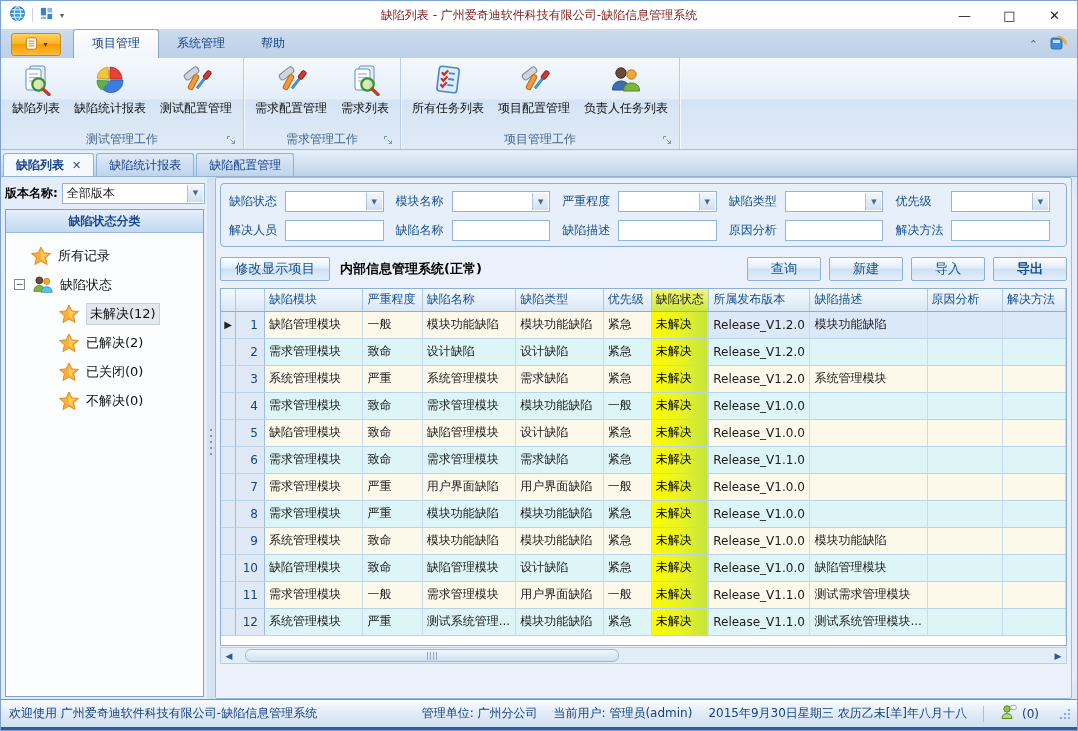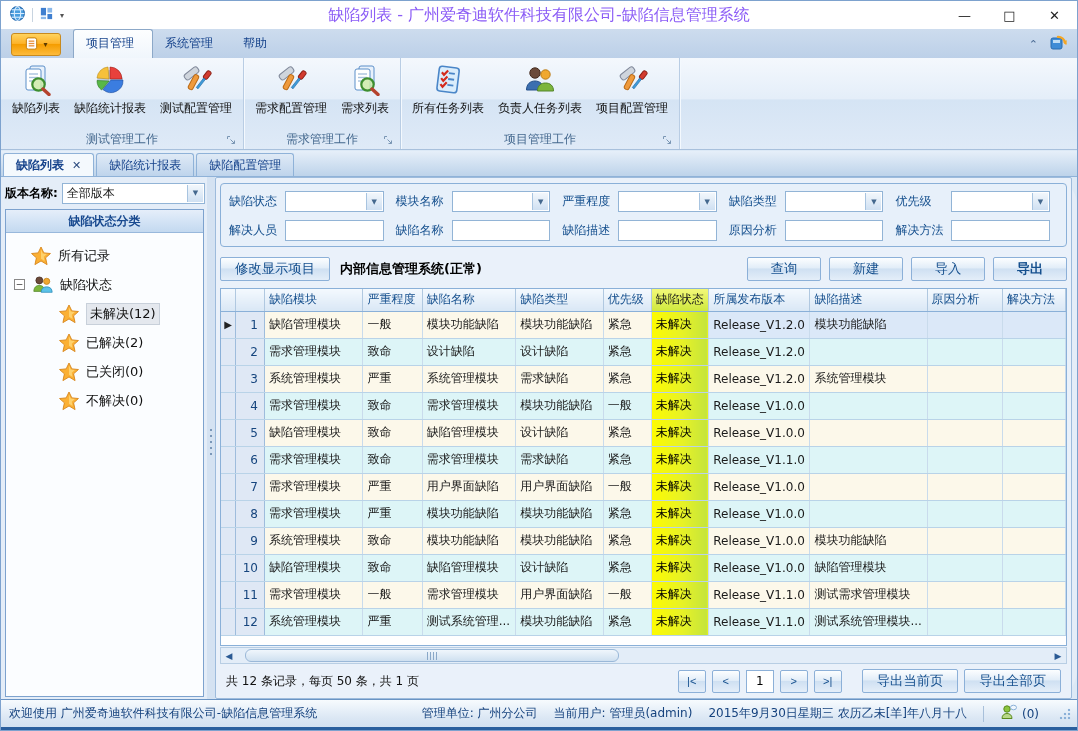--- a/index.html
+++ b/index.html
@@ -4,31 +4,31 @@
 <style>
   * { margin:0; padding:0; box-sizing:border-box; }
   html,body { width:1078px; height:731px; overflow:hidden; }
   body { font-family:"DejaVu Sans","Liberation Sans",sans-serif; font-size:12px; color:#1a1a1a; background:#fff; }
   .window { position:absolute; inset:0; border:1px solid #7da2ce; background:#dce9f6; overflow:hidden; }
 
   
   .titlebar { position:absolute; top:0; left:0; right:0; height:28px; background:#ffffff; display:flex; align-items:center; }
   .tb-left { display:flex; align-items:center; gap:6px; padding-left:8px; }
   .tb-sep { width:1px; height:14px; background:#c8d4e0; }
-  .tb-title { position:absolute; left:0; right:0; text-align:center; color:#8b5cf6; font-size:16px; pointer-events:none; }
+  .tb-title { position:absolute; left:0; right:0; text-align:center; color:#7f1d1d; font-size:12px; pointer-events:none; }
   .tb-ddarrow { font-size:8px; color:#555; }
   .winbtns { margin-left:auto; display:flex; height:100%; z-index:2; }
   .winbtn { width:45px; height:100%; display:flex; align-items:center; justify-content:center; font-size:13px; color:#222; cursor:default; }
 
   
   .ribbon-tabs { position:absolute; top:28px; left:0; right:0; height:29px; background:linear-gradient(180deg,#cddcee,#bcd0e8); display:flex; align-items:flex-end; }
   .app-button { margin:0 12px 2px 10px; width:50px; height:23px; border-radius:3px; border:1px solid #c88a1e;
      background:linear-gradient(180deg,#ffd35e,#fdb32a 45%,#f59d00 50%,#fdbb3d); display:flex; align-items:center; justify-content:center; gap:4px; }
   .app-button .dd { font-size:8px; color:#5a3a00; }
-  .ribbon-tab { padding:5px 18px 6px 12px; color:#15428b; cursor:default; }
+  .ribbon-tab { padding:5px 18px 6px 18px; color:#15428b; cursor:default; }
   .ribbon-tab.active { background:linear-gradient(180deg,#fdfeff,#f0f6fc); border:1px solid #8ca8c8; border-bottom:none; border-radius:3px 3px 0 0; }
   .rt-right { margin-left:auto; display:flex; align-items:center; gap:12px; padding:0 10px 4px 0; }
   .chevron-up { color:#4a6a92; font-size:11px; line-height:1; }
 
   
   .ribbon-body { position:absolute; top:57px; left:0; right:0; height:92px;
      background:linear-gradient(180deg,#f4f8fd 0%,#e4eef9 45%,#d5e4f4 46%,#dfeaf7 100%); border-bottom:1px solid #a8c0dc; display:flex; }
   .rgroup { display:flex; flex-direction:column; border-right:1px solid #b9cde4; box-shadow:1px 0 0 #f4f9fe; padding:3px 4px 0 4px; }
   .rbtns { flex:1; display:flex; align-items:stretch; }
   .rbtn { display:flex; flex-direction:column; align-items:center; justify-content:flex-start; padding:2px 7px; border-radius:3px; cursor:default; }
@@ -284,44 +284,44 @@
                   <path d="M9 15 l2.4 2.4 L15 12.5" stroke="#d42b1e" stroke-width="2.2" fill="none"></path>
                   <path d="M9 21 l2.4 2.4 L15 18.5" stroke="#d42b1e" stroke-width="2.2" fill="none"></path>
                 </g>
               </svg>
             </span>
             <span class="rbtn-label">所有任务列表</span>
           </div>
           <div class="rbtn">
             <span class="ricon">
               <svg viewBox="0 0 32 32">
+                <g transform="rotate(-38 12 10)">
+                  <rect x="4" y="6" width="16" height="6.5" rx="2.5" fill="#cfd5dd" stroke="#81899a"></rect>
+                </g>
+                <g transform="rotate(28 13 19)">
+                  <rect x="10.5" y="10" width="5" height="16" rx="2.2" fill="#ef9a3c" stroke="#bb6a14"></rect>
+                </g>
+                <g transform="rotate(38 23 16)">
+                  <rect x="21" y="5" width="4.6" height="9" rx="2" fill="#d23b2f" stroke="#8e1f14"></rect>
+                  <rect x="22.3" y="14" width="2.2" height="12" fill="#3d9bd8" stroke="#1e6aa8" stroke-width="0.6"></rect>
+                </g>
+              </svg>
+            </span>
+            <span class="rbtn-label">项目配置管理</span>
+          </div>
+          <div class="rbtn">
+            <span class="ricon">
+              <svg viewBox="0 0 32 32">
                 <circle cx="11" cy="9" r="5.2" fill="#6b4a3a" stroke="#462c20"></circle>
                 <path d="M2.5 26 c0-6 3.8-9 8.5-9 s8.5 3 8.5 9 z" fill="#3b6fb0" stroke="#24508a"></path>
                 <circle cx="21.5" cy="10.5" r="4.7" fill="#f0a830" stroke="#bb7a14"></circle>
                 <path d="M13.5 27 c0-5.4 3.4-8 8-8 s8 2.6 8 8 z" fill="#7db53c" stroke="#54862a"></path>
               </svg>
             </span>
             <span class="rbtn-label">负责人任务列表</span>
-          </div>
-          <div class="rbtn">
-            <span class="ricon">
-              <svg viewBox="0 0 32 32">
-                <g transform="rotate(-38 12 10)">
-                  <rect x="4" y="6" width="16" height="6.5" rx="2.5" fill="#cfd5dd" stroke="#81899a"></rect>
-                </g>
-                <g transform="rotate(28 13 19)">
-                  <rect x="10.5" y="10" width="5" height="16" rx="2.2" fill="#ef9a3c" stroke="#bb6a14"></rect>
-                </g>
-                <g transform="rotate(38 23 16)">
-                  <rect x="21" y="5" width="4.6" height="9" rx="2" fill="#d23b2f" stroke="#8e1f14"></rect>
-                  <rect x="22.3" y="14" width="2.2" height="12" fill="#3d9bd8" stroke="#1e6aa8" stroke-width="0.6"></rect>
-                </g>
-              </svg>
-            </span>
-            <span class="rbtn-label">项目配置管理</span>
           </div>
         </div>
         <div class="rlabel">项目管理工作<span class="launcher"><svg width="11" height="11" viewBox="0 0 11 11">
               <path d="M1.5 4 V1.5 H4" stroke="#7a96b4" fill="none"></path>
               <path d="M4.5 4.5 l4 4 M8.5 5.5 v3 h-3" stroke="#7a96b4" fill="none"></path>
             </svg></span></div>
       </div>
     </div>
 
   <div class="doc-tabbar" id="doc-tabs">
@@ -692,32 +692,20 @@
       <div class="hscroll">
         <span class="hs-arrow">◀</span>
         <span class="hs-track">
           <span class="hs-thumb">
               <span class="hs-grip"></span>
             </span>
         </span>
         <span class="hs-arrow">▶</span>
       </div>
 
-      <div class="pager-row">
-        <span class="pager-summary">共 12 条记录，每页 50 条，共 1 页</span>
-        <span class="pager-spacer"></span>
-        <button class="btn nav-btn">|&lt;</button>
-        <button class="btn nav-btn">&lt;</button>
-        <input class="page-input" value="1" style="">
-        <button class="btn nav-btn">&gt;</button>
-        <button class="btn nav-btn">&gt;|</button>
-        <span style="width:8px"></span>
-        <button class="btn">导出当前页</button>
-        <button class="btn">导出全部页</button>
-      </div>
 
     </div>
   </div>
 
   <div class="statusbar">
     <span>欢迎使用 广州爱奇迪软件科技有限公司-缺陷信息管理系统</span>
     <div class="sb-right">
       <span>管理单位: 广州分公司</span>
       <span>当前用户: 管理员(admin)</span>
       <span>2015年9月30日星期三 农历乙未[羊]年八月十八</span>

